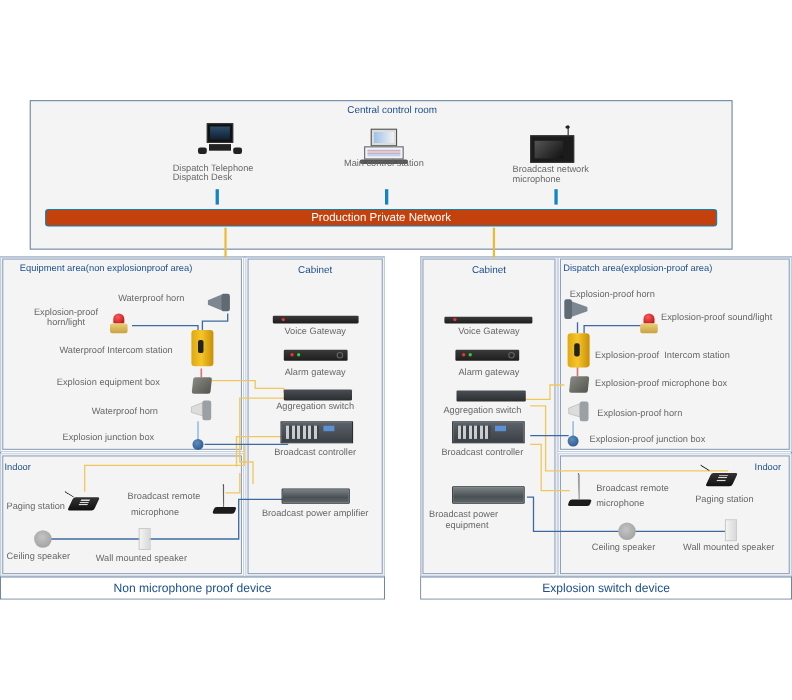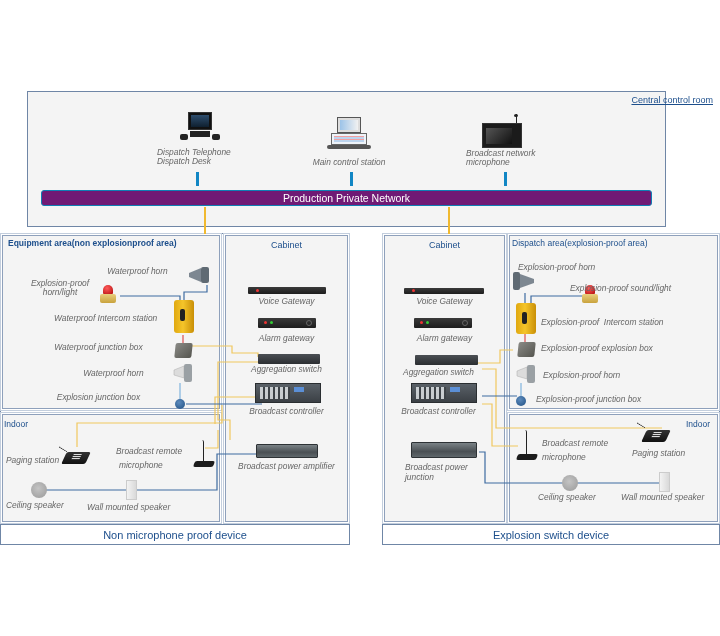--- a/index.html
+++ b/index.html
@@ -1,25 +1,25 @@
 <!DOCTYPE html>
 <html><head>
 <meta charset="utf-8">
 <style>
   * { box-sizing: border-box; margin: 0; padding: 0; }
   html, body { width: 720px; height: 636px; background: #ffffff; overflow: hidden; }
   body { position: relative; font-family: "Liberation Sans", "DejaVu Sans", sans-serif; color: #555; }
   .box { position: absolute; border: 1px solid #6f86a6; background: #f4f4f4; }
   .inner { position: absolute; border: 1px solid #8ea0bb; background: #f4f4f4; outline: 1px solid #c3cedd; outline-offset: 1px; }
   .title-blue { color: #1d4f8c; font-size: 9px; position: absolute; white-space: nowrap; }
-  .lbl { position: absolute; font-size: 8.4px; color: #666; white-space: nowrap; line-height: 11px; font-style: italic; }
+  .lbl { position: absolute; font-size: 8.4px; color: #666; white-space: nowrap; line-height: 11px; }
   .lbl.c { text-align: center; }
   .lbl.r { text-align: center; }
   .footer { position: absolute; background: #fff; border-top: 1px solid #6f86a6; color: #1d4f8c; font-size: 11px; text-align: center; line-height: 22px; }
-  .net-bar { position: absolute; left: 41px; top: 190px; width: 611px; height: 16px; background: #701a75; border: 1px solid #0f7fb4; border-radius: 3px; color: #fff; font-size: 10.5px; text-align: center; line-height: 14px; }
+  .net-bar { position: absolute; left: 41px; top: 190px; width: 611px; height: 16px; background: #c2410c; border: 1px solid #0f7fb4; border-radius: 3px; color: #fff; font-size: 10.5px; text-align: center; line-height: 14px; }
   .stub { position: absolute; width: 3px; background: #1286c4; }
   svg.lines { position: absolute; left: 0; top: 0; width: 720px; height: 636px; pointer-events: none; }
   .dev { position: absolute; }
   
   .rack { position: absolute; background: linear-gradient(#3a3a3a, #1d1d1d); border-radius: 1px; }
   .rack .led-r { position: absolute; width: 3px; height: 3px; background: #e33; border-radius: 50%; }
   .rack .led-g { position: absolute; width: 3px; height: 3px; background: #3c3; border-radius: 50%; }
   .rack .knob { position: absolute; width: 6px; height: 6px; border: 1px solid #666; border-radius: 50%; }
   .ctrl { position: absolute; background: linear-gradient(#5a6168, #3b4045); border: 1px solid #2a2e31; }
   .ctrl .grid { position: absolute; left: 4px; top: 3px; width: 30px; height: 12px;
@@ -35,21 +35,21 @@
   .mic-base { position: absolute; width: 20px; height: 6px; background: #1c1c1c; border-radius: 2px; transform: skewX(-20deg); }
   .mic-neck { position: absolute; width: 2px; height: 18px; border-left: 1.5px solid #222; border-top-left-radius: 8px; }
   .paging { position: absolute; width: 24px; height: 12px; background: linear-gradient(#333,#111); border-radius: 2px; transform: skewX(-25deg); }
   .paging::after { content:""; position:absolute; left: 8px; top: 2px; width: 8px; height: 6px; background: repeating-linear-gradient(#ddd 0 1px, #333 1px 2px); }
 </style>
 </head>
 <body>
 
 <div class="box" style="left:27px; top:91px; width:639px; height:136px;">
 </div>
-<div class="title-blue" style="left:0; width:713px; text-align:right; top:95px;text-decoration:underline;">Central control room</div>
+<div class="title-blue" style="left:0; width:713px; text-align:center; top:95px;">Central control room</div>
 
 <div class="dev" style="left:180px; top:112px; width:40px; height:30px;">
   <div style="position:absolute; left:8px; top:0; width:24px; height:18px; background:#111; border:1px solid #333;">
       <div style="position:absolute; left:2px; top:2px; width:18px; height:12px; background:linear-gradient(#2d4d6d,#0f2030);"></div>
     </div>
   <div style="position:absolute; left:10px; top:19px; width:20px; height:6px; background:#222;"></div>
   <div style="position:absolute; left:0; top:22px; width:8px; height:6px; background:#222; border-radius:2px;"></div>
   <div style="position:absolute; left:32px; top:22px; width:8px; height:6px; background:#222; border-radius:2px;"></div>
 </div>
 <div class="lbl" style="left:157px; top:147px;">Dispatch Telephone</div>
@@ -57,41 +57,41 @@
 
 <div class="dev" style="left:327px; top:117px; width:44px; height:34px;">
   <div style="position:absolute; left:10px; top:0; width:24px; height:16px; background:#ddd; border:1px solid #555;">
       <div style="position:absolute; left:2px; top:2px; width:18px; height:10px; background:linear-gradient(90deg,#9cc3e8,#f1f1f1);"></div>
     </div>
   <div style="position:absolute; left:4px; top:16px; width:36px; height:12px; background:#eef3f8; border:1px solid #666;">
       <div style="position:absolute; left:2px; top:2px; width:30px; height:6px; background:repeating-linear-gradient(#f2a0a0 0 1px, #bcd4ee 1px 3px);"></div>
     </div>
   <div style="position:absolute; left:0; top:28px; width:44px; height:4px; background:#555; border-radius:2px;"></div>
 </div>
-<div class="lbl c" style="left:300px; width:98px; top:157px;text-align:center;">Main control station</div>
+<div class="lbl c" style="left:300px; width:98px; top:143px;text-align:center;">Main control station</div>
 
 <div class="dev" style="left:482px; top:114px; width:40px; height:34px;">
   <div style="position:absolute; left:34px; top:0; width:1px; height:9px; background:#222;"></div>
   <div style="position:absolute; left:32px; top:0; width:4px; height:3px; background:#222; border-radius:50%;"></div>
   <div style="position:absolute; left:0; top:9px; width:40px; height:25px; background:#1b1b1b; border:1px solid #333;">
       <div style="position:absolute; left:3px; top:4px; width:26px; height:16px; background:linear-gradient(135deg,#555,#111);"></div>
     </div>
 </div>
 <div class="lbl" style="left:466px; top:148px;">Broadcast network</div>
 <div class="lbl" style="left:466px; top:157px;">microphone</div>
 
 <div class="stub" style="left:196px; top:172px; height:14px;"></div>
 <div class="stub" style="left:350px; top:172px; height:14px;"></div>
 <div class="stub" style="left:504px; top:172px; height:14px;"></div>
 <div class="net-bar">Production Private Network</div>
 
 <div class="box" style="left:0; top:233px; width:350px; height:312px; background:#fff;"></div>
 
 <div class="inner" style="left:2px; top:235px; width:218px; height:174px;"></div>
-<div class="title-blue" style="left:8px; top:238px; font-size:8.5px;font-weight:bold;">Equipment area(non explosionproof area)</div>
+<div class="title-blue" style="left:18px; top:238px; font-size:8.5px;">Equipment area(non explosionproof area)</div>
 
 <div class="inner" style="left:2px; top:414px; width:218px; height:108px;"></div>
 <div class="title-blue" style="left:4px; top:419px; font-size:8.5px;">Indoor</div>
 
 <div class="inner" style="left:225px; top:235px; width:123px; height:287px;"></div>
 <div class="title-blue" style="left:225px; width:123px; text-align:center; top:240px;">Cabinet</div>
 
 <div class="footer" style="left:1px; top:524px; width:348px; height:20px; line-height:20px;">Non microphone proof device</div>
 
 <div class="box" style="left:382px; top:233px; width:338px; height:312px; background:#fff;"></div>
@@ -147,21 +147,21 @@
 </div>
 <div class="lbl r" style="left:20px; width:80px; top:278px;">Explosion-proof</div>
 <div class="lbl r" style="left:20px; width:80px; top:287px;">horn/light</div>
 
 <div class="phone" style="left:174px; top:300px; width:20px; height:33px;"></div>
 <div class="lbl" style="left:54px; top:313px;">
   <span>Waterproof</span> <span>Intercom station</span>
 </div>
 
 <div class="ebox" style="left:175px; top:343px; width:17px; height:15px;"></div>
-<div class="lbl r" style="left:30px; width:137px; top:342px;">Waterproof junction box</div>
+<div class="lbl r" style="left:30px; width:137px; top:342px;">Explosion equipment box</div>
 
 <svg class="dev" style="left:172px; top:363px;" width="22" height="20" viewBox="0 0 22 20">
   <polygon points="2,7 12,3 12,15 2,12" fill="#dcdcdc" stroke="#aaa" stroke-width=".5"></polygon>
     <rect x="12" y="1" width="8" height="18" rx="2" fill="#9aa0a4"></rect>
 </svg>
 <div class="lbl r" style="left:60px; width:107px; top:368px;">Waterproof horn</div>
 
 <div class="jbox" style="left:175px; top:399px;"></div>
 <div class="lbl r" style="left:30px; width:137px; top:392px;">Explosion junction box</div>
 
@@ -223,42 +223,42 @@
 <div class="rack" style="left:415px; top:355px; width:63px; height:10px; background:linear-gradient(#4b4f54,#2b2e31);"></div>
 <div class="lbl c" style="left:378px; width:121px; top:367px;">Aggregation switch</div>
 
 <div class="ctrl" style="left:411px; top:383px; width:66px; height:20px;">
   <div class="grid"></div>
     <div class="scr"></div>
 </div>
 <div class="lbl c" style="left:378px; width:121px; top:406px;">Broadcast controller</div>
 
 <div class="amp" style="left:411px; top:442px; width:66px; height:16px;"></div>
-<div class="lbl" style="left:405px; top:462px;">Broadcast power</div>
-<div class="lbl" style="left:405px; top:472px;">junction</div>
+<div class="lbl" style="left:390px; top:462px;">Broadcast power</div>
+<div class="lbl" style="left:405px; top:472px;">equipment</div>
 
 <svg class="dev" style="left:512px; top:270px;" width="24" height="22" viewBox="0 0 24 22">
   <rect x="1" y="2" width="7" height="18" rx="2" fill="#5f6a73"></rect>
     <polygon points="8,4 22,9 22,13 8,18" fill="#7d8791"></polygon>
 </svg>
 <div class="lbl" style="left:518px; top:262px;">Explosion-proof horn</div>
 
 <div class="dev" style="left:582px; top:285px; width:16px; height:18px;">
   <div style="position:absolute; left:3px; top:0; width:10px; height:9px; background:radial-gradient(circle at 40% 35%,#ff5a5a,#b20d0d); border-radius:5px 5px 1px 1px;"></div>
   <div style="position:absolute; left:0; top:9px; width:16px; height:9px; background:linear-gradient(#e9cf7e,#c9a23c); border-radius:2px;"></div>
 </div>
-<div class="lbl" style="left:570px; top:283px;">Explosion-proof sound/light</div>
+<div class="lbl" style="left:601px; top:283px;">Explosion-proof sound/light</div>
 
 <div class="phone" style="left:516px; top:303px; width:20px; height:31px;"></div>
 <div class="lbl" style="left:541px; top:317px;">
   <span>Explosion-proof</span>&nbsp; <span>Intercom station</span>
 </div>
 
 <div class="ebox" style="left:518px; top:342px; width:17px; height:15px;"></div>
-<div class="lbl" style="left:541px; top:343px;">Explosion-proof explosion box</div>
+<div class="lbl" style="left:541px; top:343px;">Explosion-proof microphone box</div>
 
 <svg class="dev" style="left:515px; top:364px;" width="22" height="20" viewBox="0 0 22 20">
   <polygon points="2,7 12,3 12,15 2,12" fill="#dcdcdc" stroke="#aaa" stroke-width=".5"></polygon>
     <rect x="12" y="1" width="8" height="18" rx="2" fill="#9aa0a4"></rect>
 </svg>
 <div class="lbl" style="left:543px; top:370px;">Explosion-proof horn</div>
 
 <div class="jbox" style="left:516px; top:396px;"></div>
 <div class="lbl" style="left:536px; top:394px;">Explosion-proof junction box</div>
 

